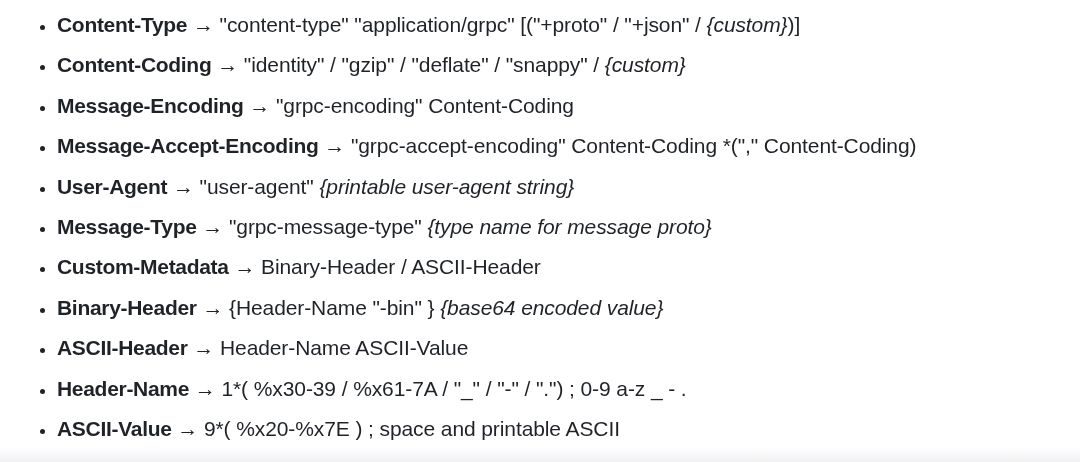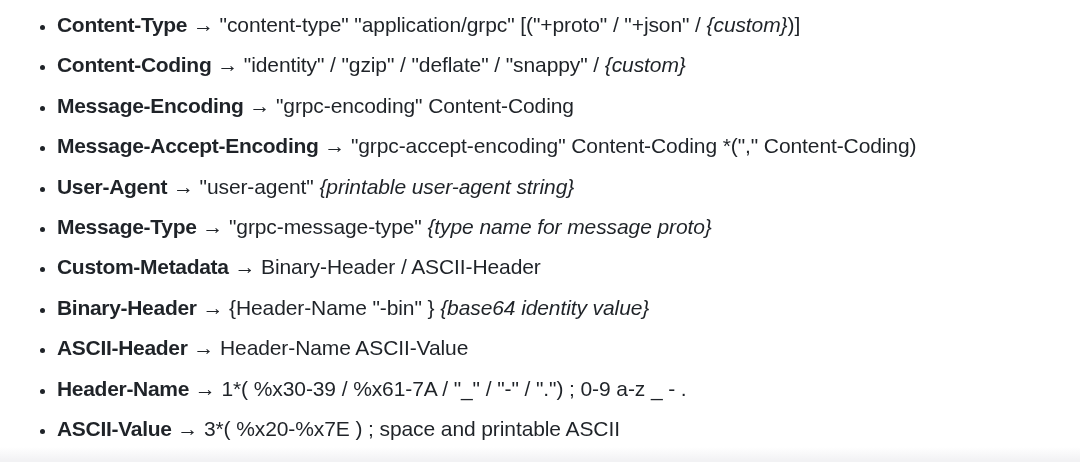--- a/index.html
+++ b/index.html
@@ -56,19 +56,19 @@
 <body>
 
 <ul class="def-list">
   <li><span class="term">Content-Type</span><span class="arrow"> → </span><span>"content-type" "application/grpc" [("+proto" / "+json" / </span><span class="it">{custom}</span><span>)]</span></li>
   <li><span class="term">Content-Coding</span><span class="arrow"> → </span><span>"identity" / "gzip" / "deflate" / "snappy" / </span><span class="it">{custom}</span><span></span></li>
   <li><span class="term">Message-Encoding</span><span class="arrow"> → </span><span>"grpc-encoding" Content-Coding</span><span class="it"></span><span></span></li>
   <li><span class="term">Message-Accept-Encoding</span><span class="arrow"> → </span><span>"grpc-accept-encoding" Content-Coding *("," Content-Coding)</span><span class="it"></span><span></span></li>
   <li><span class="term">User-Agent</span><span class="arrow"> → </span><span>"user-agent" </span><span class="it">{printable user-agent string}</span><span></span></li>
   <li><span class="term">Message-Type</span><span class="arrow"> → </span><span>"grpc-message-type" </span><span class="it">{type name for message proto}</span><span></span></li>
   <li><span class="term">Custom-Metadata</span><span class="arrow"> → </span><span>Binary-Header / ASCII-Header</span><span class="it"></span><span></span></li>
-  <li><span class="term">Binary-Header</span><span class="arrow"> → </span><span>{Header-Name "-bin" } </span><span class="it">{base64 identity value}</span><span></span></li>
+  <li><span class="term">Binary-Header</span><span class="arrow"> → </span><span>{Header-Name "-bin" } </span><span class="it">{base64 encoded value}</span><span></span></li>
   <li><span class="term">ASCII-Header</span><span class="arrow"> → </span><span>Header-Name ASCII-Value</span><span class="it"></span><span></span></li>
   <li><span class="term">Header-Name</span><span class="arrow"> → </span><span>1*( %x30-39 / %x61-7A / "_" / "-" / ".") ; 0-9 a-z _ - .</span><span class="it"></span><span></span></li>
-  <li><span class="term">ASCII-Value</span><span class="arrow"> → </span><span>3*( %x20-%x7E ) ; space and printable ASCII</span><span class="it"></span><span></span></li>
+  <li><span class="term">ASCII-Value</span><span class="arrow"> → </span><span>9*( %x20-%x7E ) ; space and printable ASCII</span><span class="it"></span><span></span></li>
 </ul>
 
 <div class="bottom-fade"></div>
 
 </body></html>

